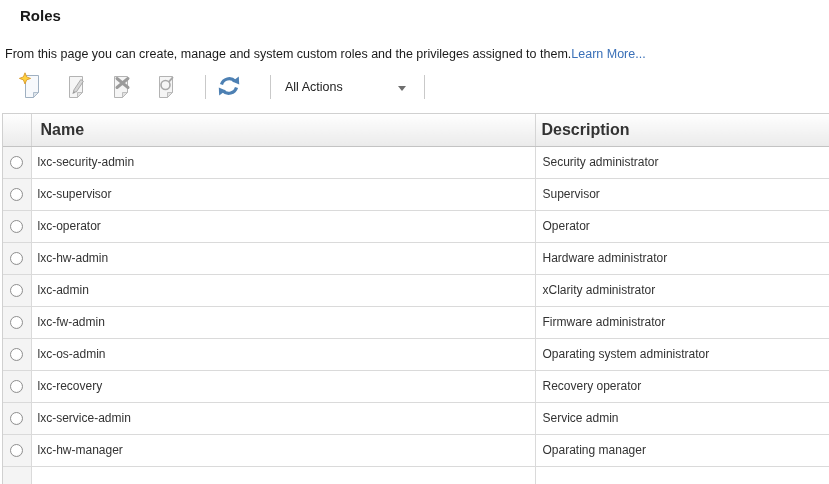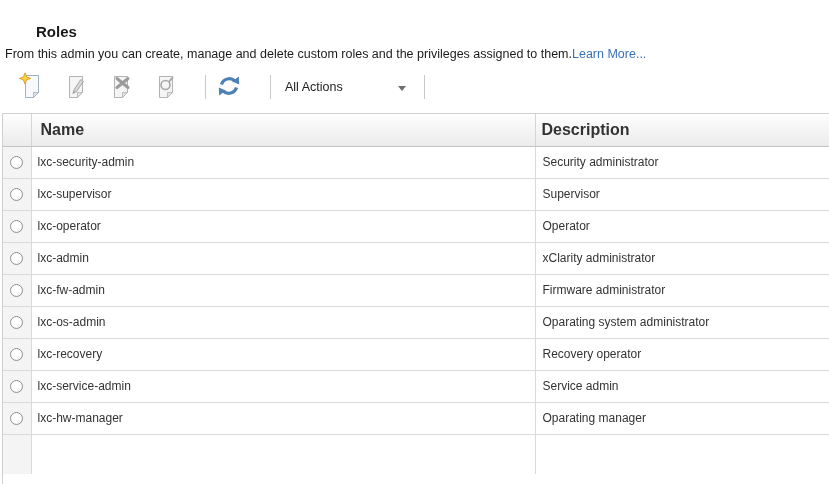--- a/index.html
+++ b/index.html
@@ -2,21 +2,21 @@
 <html><head>
 <meta charset="utf-8">
 <style>
   * { box-sizing: border-box; }
   html,body { margin:0; padding:0; }
   body {
     width:829px; height:484px; position:relative; overflow:hidden;
     background:#ffffff; font-family:"Liberation Sans", sans-serif; color:#1f1f1f;
   }
   .page-title {
-    position:absolute; top:7px; left:20px; margin:16px;
+    position:absolute; top:7px; left:20px; margin:0;
     font-size:15px; font-weight:bold; color:#1a1a1a;
   }
   .intro {
     position:absolute; top:47px; left:5px; margin:0;
     font-size:12.5px; color:#1a1a1a; white-space:nowrap;
   }
   .intro a { color:#3a70b8; text-decoration:none; cursor:pointer; }
 
   
   .toolbar {
@@ -77,21 +77,21 @@
     border:1px solid #8f8f8f; background:radial-gradient(circle at 40% 35%, #ffffff 55%, #e9e9e9);
     vertical-align:middle; cursor:pointer;
   }
   tr.filler td { height:40px; border-bottom:none; }
 </style>
 </head>
 <body>
 
 <h1 class="page-title">Roles</h1>
 
-<p class="intro"><span>From this admin you can create, manage and delete custom roles and the privileges assigned to them.</span><a href="#">Learn More...</a></p>
+<p class="intro"><span>From this page you can create, manage and system custom roles and the privileges assigned to them.</span><a href="#">Learn More...</a></p>
 
 <div class="toolbar">
 
   <button class="tb-btn">
     <span>
       <svg width="24" height="27" viewBox="0 0 24 27">
         <path d="M6.5 3.5 H19.5 V20.5 L14.5 25.5 H6.5 Z" fill="#f7f9fc" stroke="#9fb0c1"></path>
         <path d="M19.5 20.5 H14.5 V25.5 Z" fill="#dde4ea" stroke="#9fb0c1" stroke-width="0.8"></path>
         <path d="M6 0.8 L7.6 4.9 L11.6 6.4 L7.6 7.9 L6 12 L4.4 7.9 L0.4 6.4 L4.4 4.9 Z" fill="#ffd23e" stroke="#d89a2b" stroke-width="0.9"></path>
       </svg>
@@ -178,20 +178,25 @@
         <td>lxc-supervisor</td>
         <td>Supervisor</td>
       </tr>
       <tr>
         <td class="radio-cell"><span class="radio"></span></td>
         <td>lxc-operator</td>
         <td>Operator</td>
       </tr>
       <tr>
         <td class="radio-cell"><span class="radio"></span></td>
+        <td>lxc-hw-admin</td>
+        <td>Hardware administrator</td>
+      </tr>
+      <tr>
+        <td class="radio-cell"><span class="radio"></span></td>
         <td>lxc-admin</td>
         <td>xClarity administrator</td>
       </tr>
       <tr>
         <td class="radio-cell"><span class="radio"></span></td>
         <td>lxc-fw-admin</td>
         <td>Firmware administrator</td>
       </tr>
       <tr>
         <td class="radio-cell"><span class="radio"></span></td>

